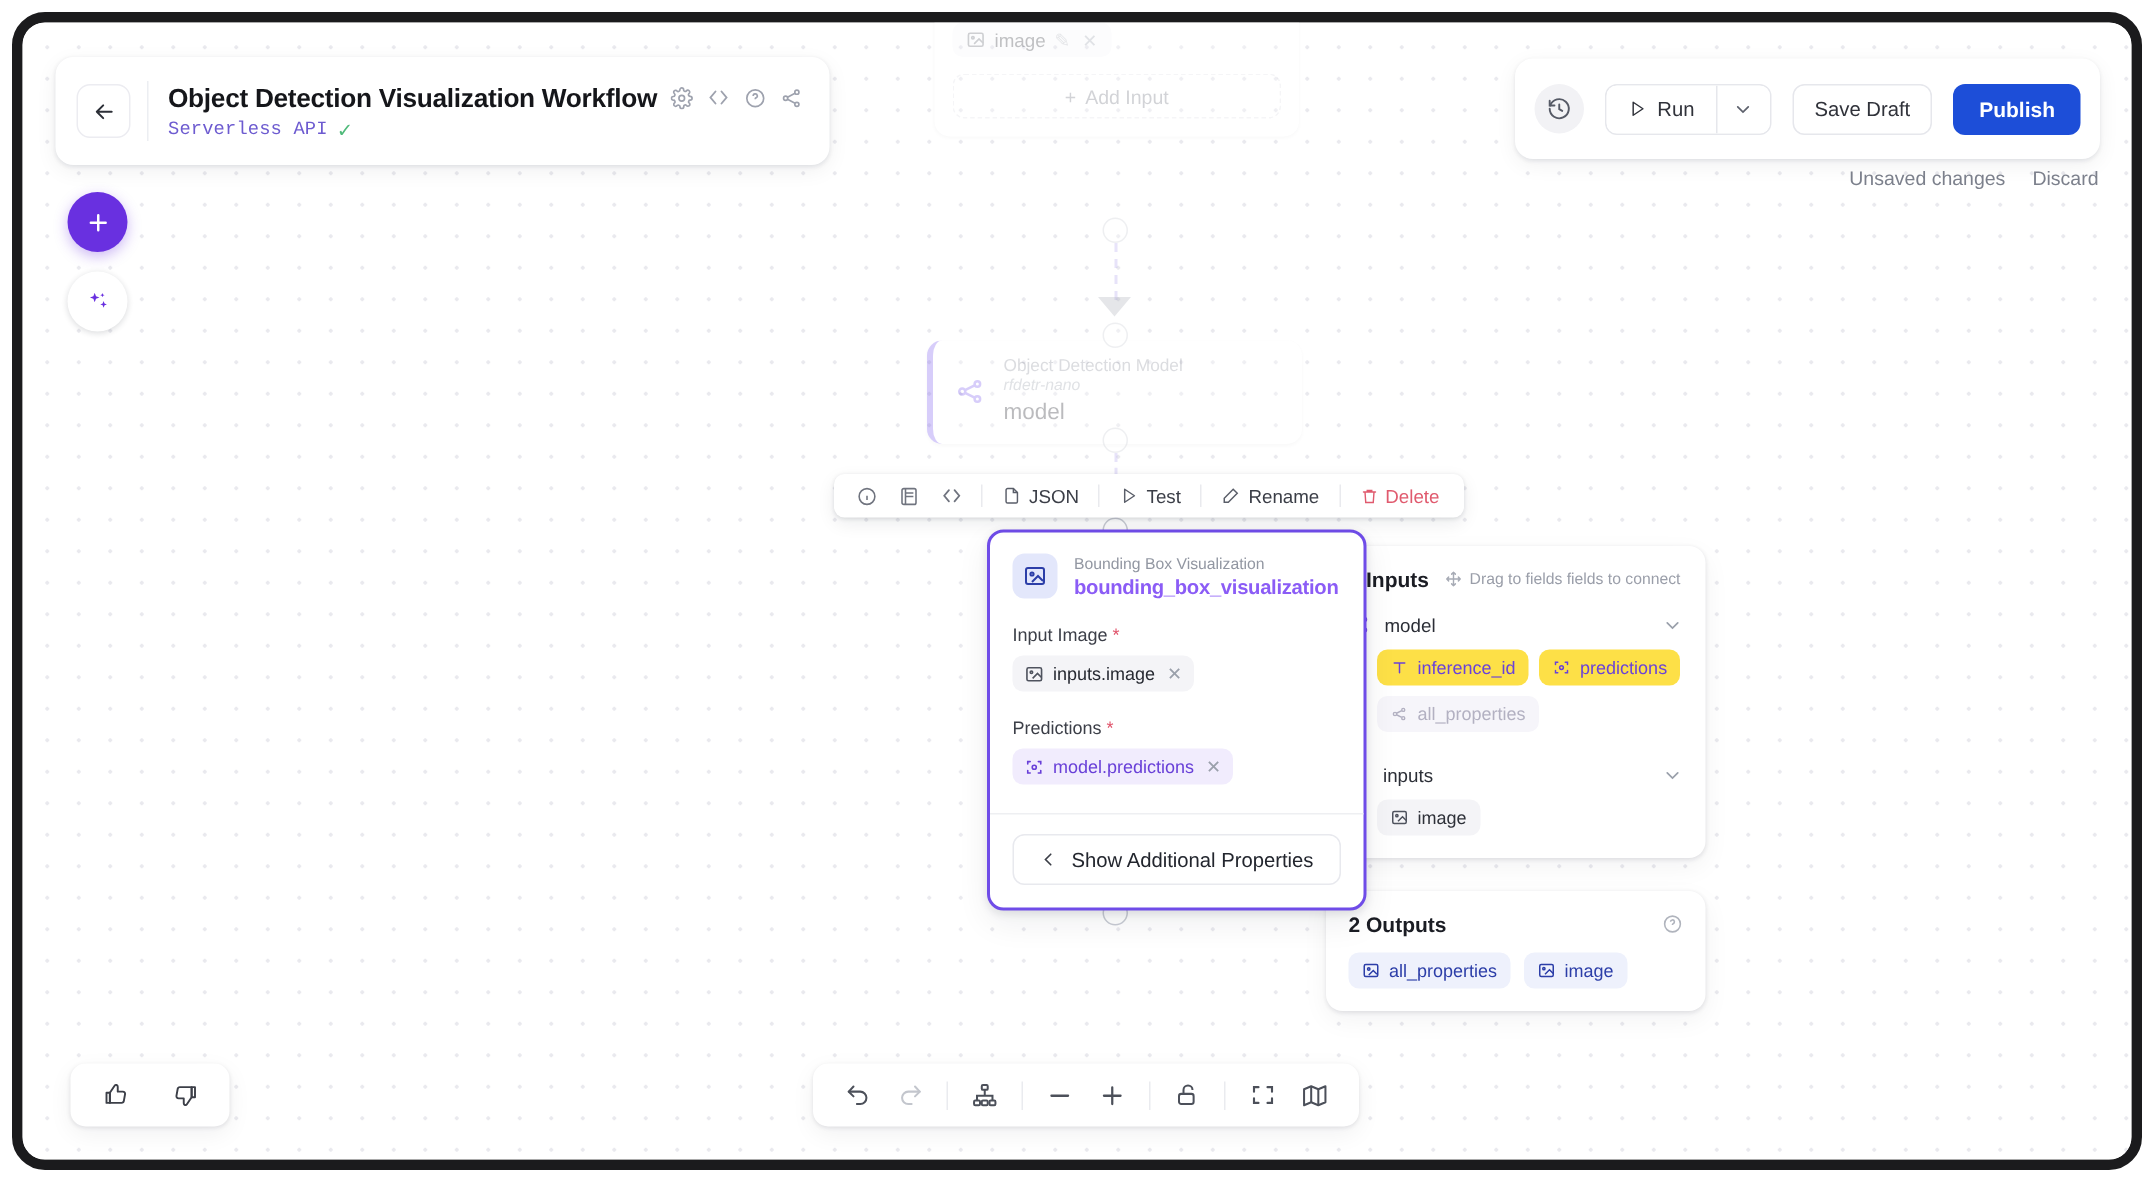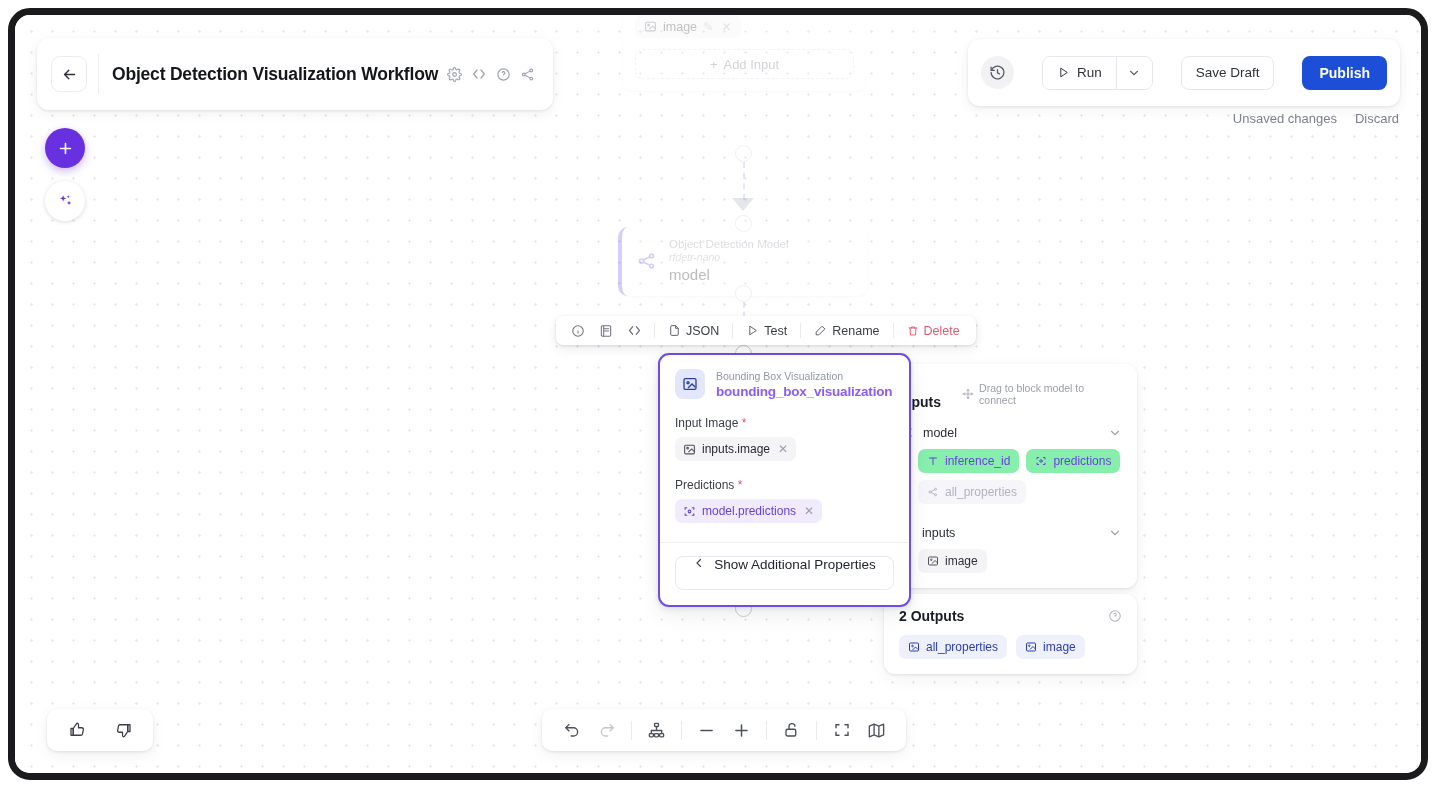--- a/index.html
+++ b/index.html
@@ -60,21 +60,21 @@
     display: flex; align-items: center; justify-content: center; cursor: pointer;
   }
   #fab-add { top: 113px; background: #6930e0; box-shadow: 0 3px 9px rgba(105,48,224,.34); }
   #fab-ai  { top: 166px; background: #fff; box-shadow: 0 1px 4px rgba(16,24,40,.16); }
 
   
   .top-toolbar {
     position: absolute; right: 21px; top: 24px; height: 67px;
     background: #fff; border-radius: 12px;
     box-shadow: 0 1px 3px rgba(16,24,40,.09), 0 4px 14px rgba(16,24,40,.06);
-    display: flex; align-items: center; gap: 28px; padding: 0 13px;
+    display: flex; align-items: center; gap: 14px; padding: 0 13px;
   }
   .hist-btn {
     width: 33px; height: 33px; border-radius: 50%; background: #f2f2f5;
     display: flex; align-items: center; justify-content: center; cursor: pointer; color: #565a66;
   }
   .run-group { display: flex; border: 1px solid #e6e7ec; border-radius: 8px; overflow: hidden; height: 34px; }
   .run-btn {
     display: flex; align-items: center; gap: 7px; padding: 0 14px;
     font-size: 13.5px; color: #30323a; background: #fff; cursor: pointer; border: none;
     font-family: inherit;
@@ -186,21 +186,21 @@
     display: inline-flex; align-items: center; gap: 6px;
     border-radius: 7px; padding: 5px 8px; font-size: 12px;
   }
   .chip-neutral { background: #f4f4f7; color: #272a32; }
   .chip-purple { background: #f1ecfd; color: #6940d8; }
   .chip-x { color: #9aa0ab; font-size: 12px; margin-left: 2px; cursor: pointer; }
   .ns-divider { height: 1px; background: #eeeff2; margin: 19px -15px 0; }
   .show-props {
     margin: 13px 0 0; width: 100%; height: 34px;
     border: 1px solid #e8e9ee; border-radius: 8px; background: #fff;
-    display: flex; justify-content: center; gap: 9px;
+    display: flex; align-items: center; justify-content: center; gap: 9px;
     font-size: 13.5px; color: #23262e; cursor: pointer; font-family: inherit;
   }
 
   
   .panel {
     position: absolute; left: 869px; background: #fff;
     border-radius: 11px; box-shadow: 0 1px 3px rgba(16,24,40,.10), 0 6px 18px rgba(16,24,40,.05);
     width: 253px; padding: 14px 15px 15px;
   }
   #panel-inputs { top: 349px; }
@@ -212,21 +212,21 @@
     display: flex; align-items: center; justify-content: space-between;
     margin-top: 15px;
   }
   .grp-left { display: flex; align-items: center; gap: 9px; }
   .grp-name { font-size: 12.5px; color: #2b2e36; }
   .tags { display: flex; flex-wrap: wrap; gap: 7px; margin: 9px 0 0 19px; }
   .tag {
     display: inline-flex; align-items: center; gap: 6px;
     border-radius: 7px; padding: 5px 9px; font-size: 12px;
   }
-  .tag-purple { background: #86efac; color: #6a42d9; }
+  .tag-purple { background: #fde047; color: #6a42d9; }
   .tag-muted { background: #f6f5fa; color: #b3b1c2; }
   .tag-gray { background: #f4f4f7; color: #2e3139; }
   .tag-blue { background: #eef1fc; color: #2c3ea8; }
   .out-row { display: flex; gap: 9px; margin-top: 11px; }
 
   
   .bottom-bar {
     position: absolute; bottom: 22px; height: 42px; background: #fff;
     border-radius: 10px; box-shadow: 0 1px 3px rgba(16,24,40,.10), 0 5px 16px rgba(16,24,40,.06);
     display: flex; align-items: center;
@@ -416,21 +416,21 @@
 
     <div class="panel" id="panel-inputs">
       <div class="panel-head">
         <span class="panel-title">4 Inputs</span>
         <span class="panel-hint">
           <span>
             <svg width="12" height="12" viewBox="0 0 24 24" fill="none" stroke="#a7abb5" stroke-width="1.9" stroke-linecap="round">
                 <path d="M12 3v18M3 12h18M12 3l-2.5 2.5M12 3l2.5 2.5M12 21l-2.5-2.5M12 21l2.5-2.5M3 12l2.5-2.5M3 12l2.5 2.5M21 12l-2.5-2.5M21 12l-2.5 2.5"></path>
               </svg>
           </span>
-          <span>Drag to block model to connect</span>
+          <span>Drag to fields fields to connect</span>
         </span>
       </div>
 
       <div class="grp-row">
         <span class="grp-left">
           <span>
             <svg width="15" height="15" viewBox="0 0 24 24" fill="none" stroke="#6940d8" stroke-width="1.9">
                 <circle cx="6" cy="12" r="2.2"></circle>
                 <circle cx="17" cy="6.5" r="2"></circle>
                 <circle cx="17" cy="17.5" r="2"></circle>
@@ -572,20 +572,24 @@
           </span>
           <span class="hdr-icn">
             <svg width="15" height="15" viewBox="0 0 24 24" fill="none" stroke="currentColor" stroke-width="1.8">
                 <circle cx="18" cy="5.5" r="2.2"></circle>
                 <circle cx="6" cy="12" r="2.2"></circle>
                 <circle cx="18" cy="18.5" r="2.2"></circle>
                 <path d="M8 10.9l8-4.3M8 13.1l8 4.3"></path>
               </svg>
           </span>
         </div>
+        <div class="hdr-sub-row">
+          <span class="hdr-sub">Serverless API</span>
+          <span class="check">✓</span>
+        </div>
       </div>
     </div>
 
     <div class="fab" id="fab-add">
       <span>
         <svg width="17" height="17" viewBox="0 0 24 24" fill="none" stroke="#fff" stroke-width="2.3" stroke-linecap="round">
             <path d="M12 5v14M5 12h14"></path>
           </svg>
       </span>
     </div>

